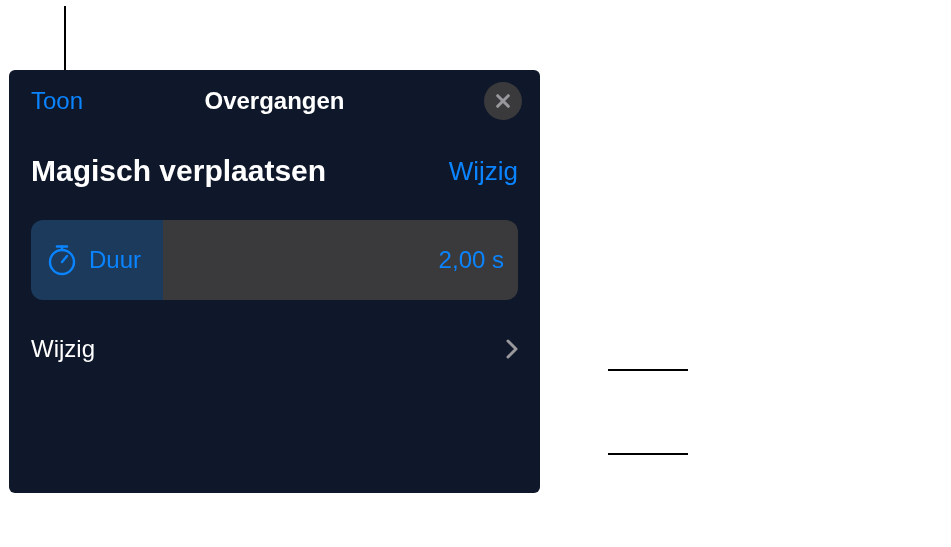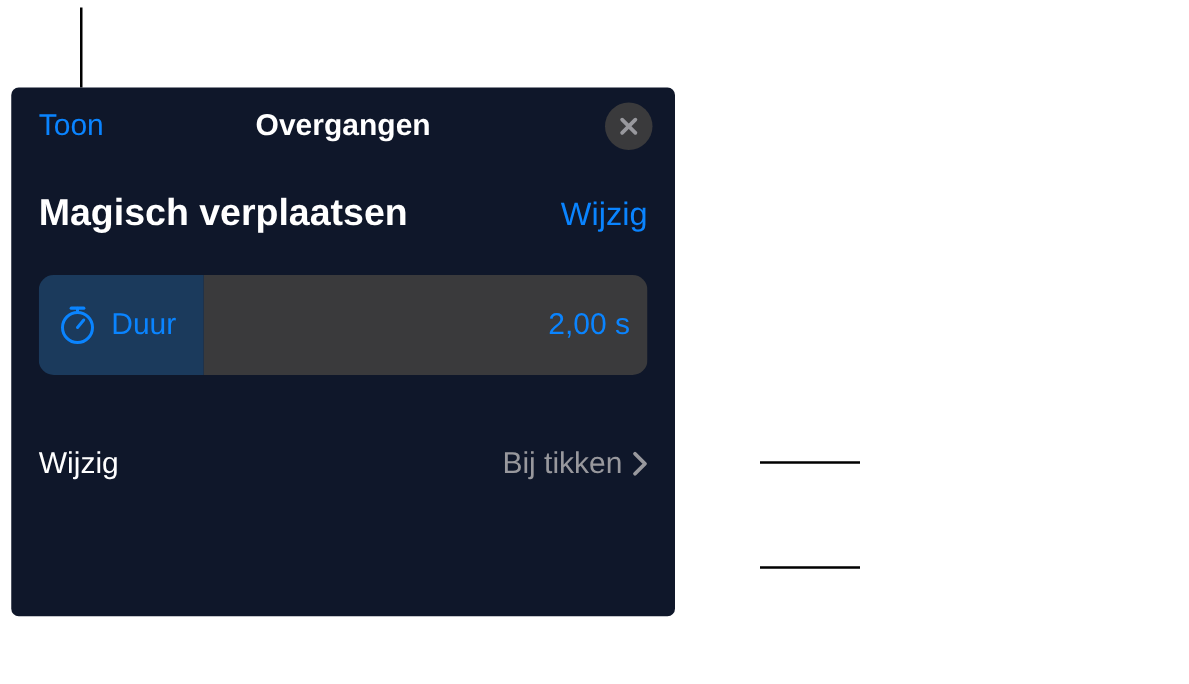--- a/index.html
+++ b/index.html
@@ -124,21 +124,21 @@
       font-size: 26px;
       font-weight: 400;
       cursor: pointer;
     }
     .duration-row {
       display: flex;
       align-items: stretch;
       height: 80px;
       border-radius: 12px;
       overflow: hidden;
-      margin-bottom: 36px;
+      margin-bottom: 14px;
       justify-content: space-between;
     }
     .duration-left {
       background: #1b3a5c;
       display: flex;
       align-items: center;
       padding-left: 14px;
       padding-right: 22px;
       gap: 10px;
     }
@@ -231,21 +231,20 @@
       </div>
       <div class="duration-right">
         <span class="duration-value">2,00 s</span>
       </div>
     </div>
 
 
     <div class="list-row">
       <div class="row-label">Wijzig</div>
       <div class="row-right">
-        <span class="row-value">Bij tikken</span>
         <span class="chevron">
           <svg width="12" height="20" viewBox="0 0 12 20">
             <polyline points="2,2 10,10 2,18" fill="none" stroke="#98989d" stroke-width="3" stroke-linecap="round" stroke-linejoin="round"></polyline>
           </svg>
         </span>
       </div>
     </div>
 
   </div>
 </div>

